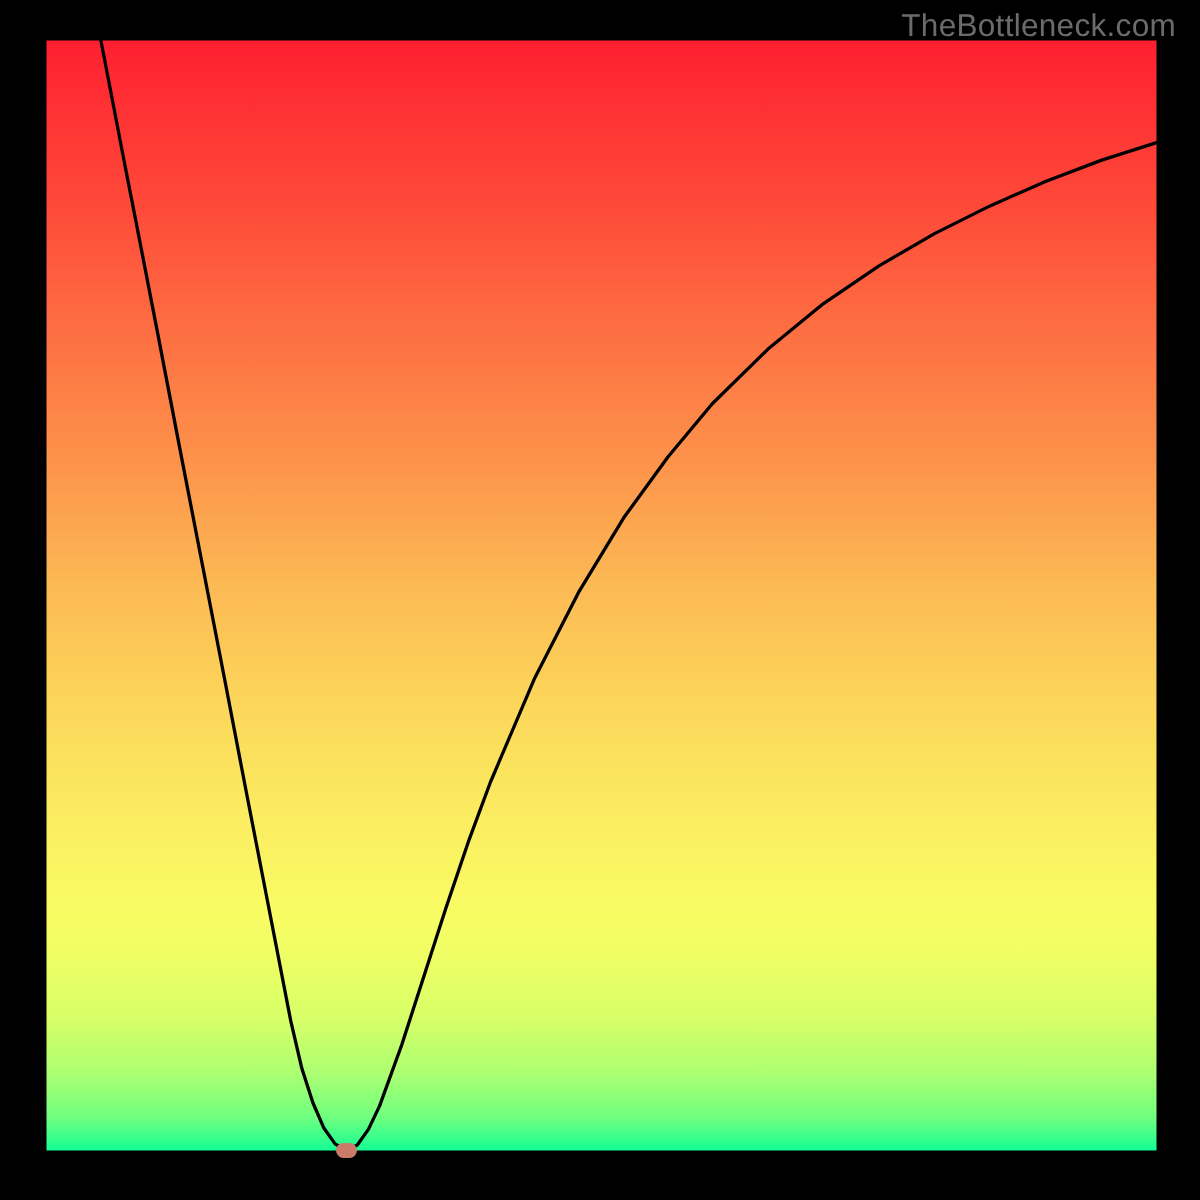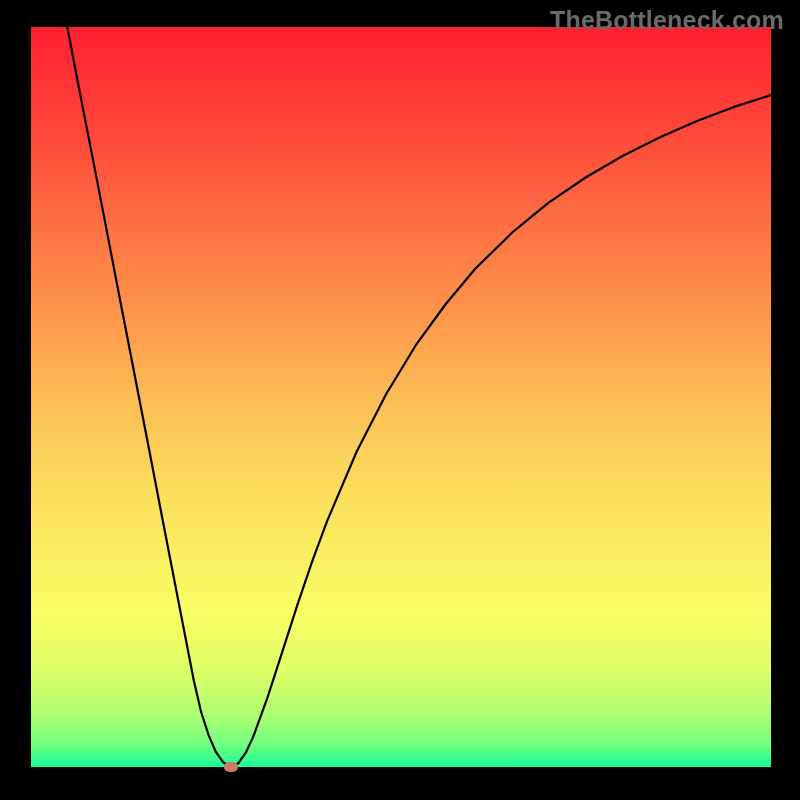--- a/index.html
+++ b/index.html
@@ -38,22 +38,22 @@
       #acff71 93%,
       #70ff7f 97%,
       #15fe94 100%
     );
   }
   #watermark {
     position: absolute;
     top: 6px;
     right: 16px;
     color: #6b6b6b;
-    font-size: 25px;
-    font-weight: 700;
+    font-size: 21px;
+    font-weight: 400;
     letter-spacing: 0.2px;
     user-select: none;
   }
   svg.curve {
     position: absolute;
     left: 31px;
     top: 27px;
     width: 740px;
     height: 740px;
     overflow: visible;

